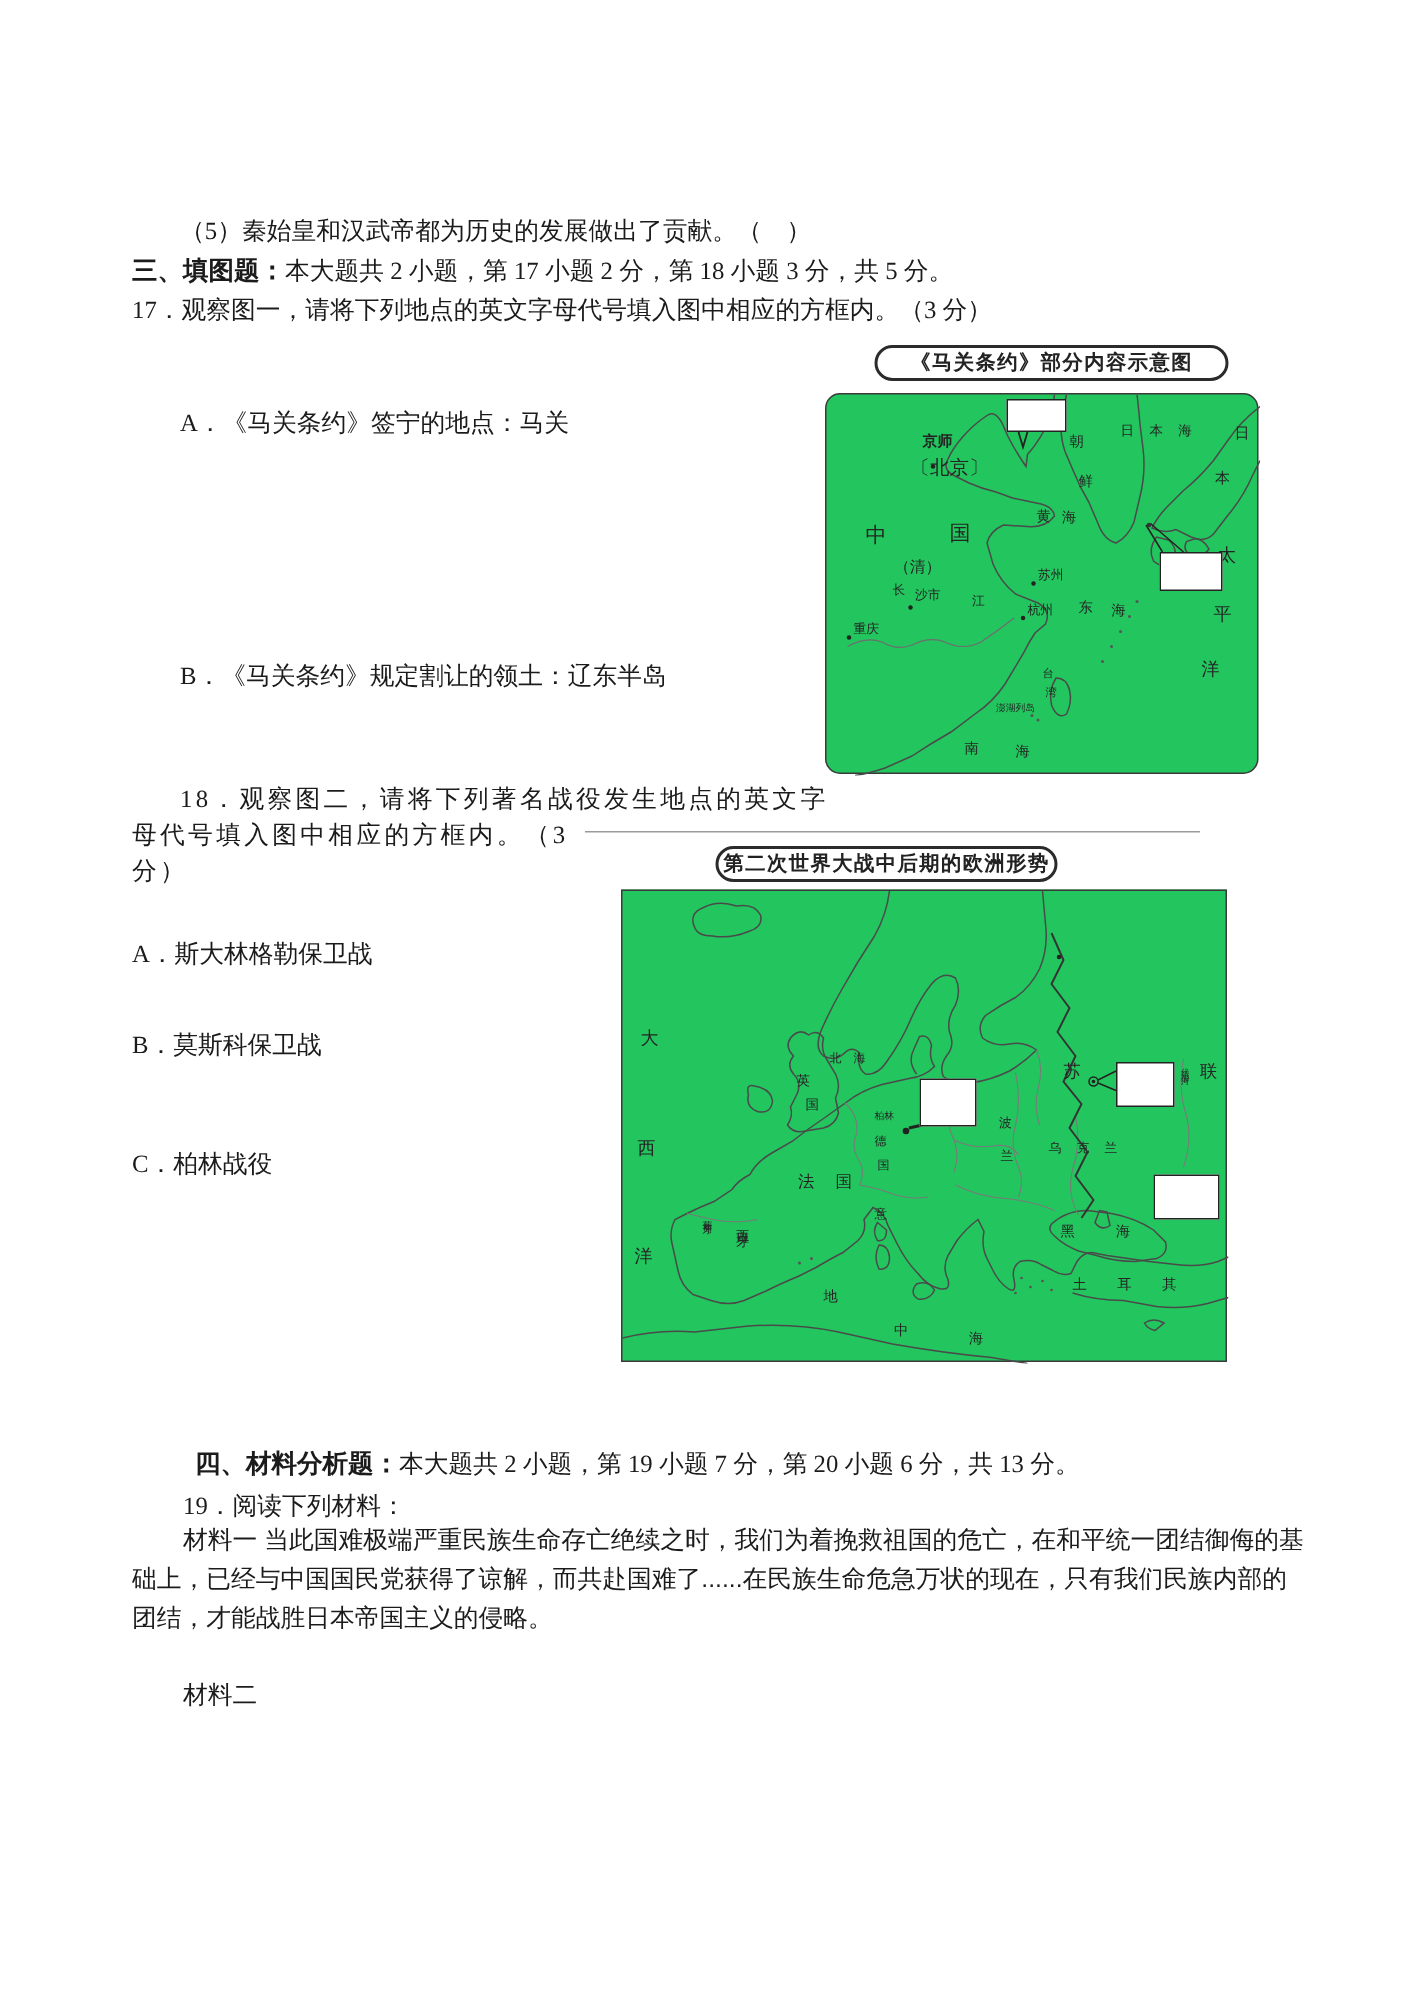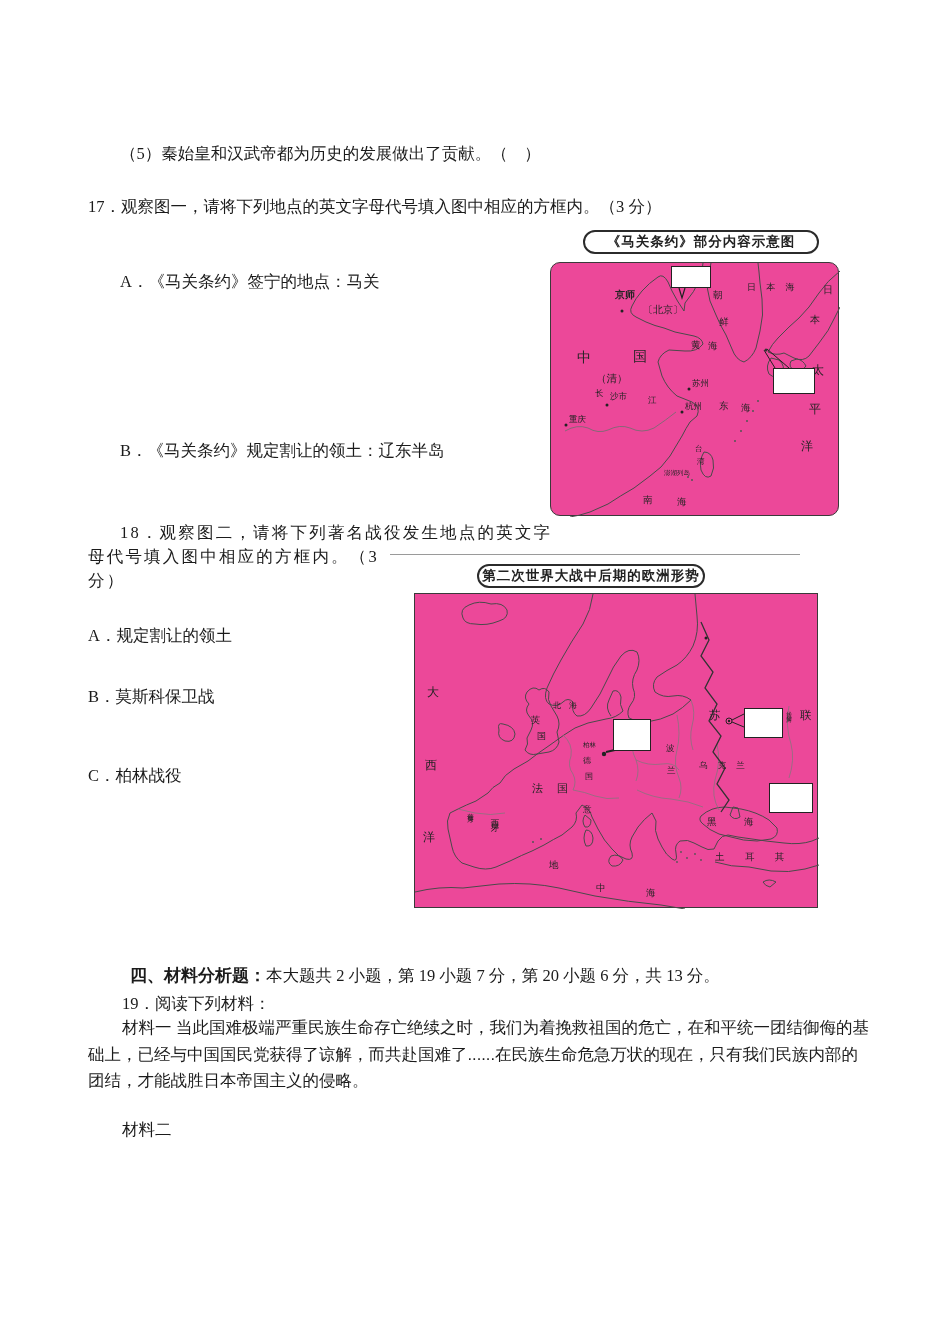--- a/index.html
+++ b/index.html
@@ -8,47 +8,48 @@
         font-family:"Liberation Serif","DejaVu Serif",serif;color:#1b1b1b}
   .t{position:absolute;font-size:16.5px;line-height:1.25;white-space:pre}
   .sans{font-family:"Liberation Sans","DejaVu Sans",sans-serif}
   .bold{font-weight:bold}
   .h17{font-size:17px}
   .ls2{letter-spacing:2.2px}
   .para{white-space:normal;line-height:26px;text-indent:34px}
   .map-title{position:absolute;border:2px solid #2b2b2b;border-radius:12px;background:#fff;
              display:flex;align-items:center;justify-content:center;
              font-weight:bold;font-size:13.5px;letter-spacing:1px;color:#222}
-  .map-frame{position:absolute;border:1.6px solid #3a3a3a;background:#ec4899}
+  .map-frame{position:absolute;border:1.6px solid #3a3a3a;background:#22c55e}
   .map-frame.rounded{border-radius:10px}
   .map-frame svg{position:absolute;left:0;top:0}
   .map-label{position:absolute;line-height:1;color:#242424;white-space:pre;
              font-family:"Liberation Serif","DejaVu Serif",serif}
   .map-label.vert{writing-mode:vertical-rl;letter-spacing:2px}
   .answer-box{position:absolute;border:1.4px solid #222;background:#fff}
   .hr-line{position:absolute;height:1px;background:#9a9a9a}
 </style>
 </head>
 <body>
 
 <div class="page">
 
   <div class="t" style="left:120px;top:144px">（5）秦始皇和汉武帝都为历史的发展做出了贡献。（　）</div>
 
+  <div class="t" style="left:88px;top:170px"><span class="sans bold h17">三、填图题：</span><span>本大题共 2 小题，第 17 小题 2 分，第 18 小题 3 分，共 5 分。</span></div>
 
   <div class="t" style="left:88px;top:197px">17．观察图一，请将下列地点的英文字母代号填入图中相应的方框内。（3 分）</div>
 
   <div class="t" style="left:120px;top:272px">A．《马关条约》签宁的地点：马关</div>
   <div class="t" style="left:120px;top:441px">B．《马关条约》规定割让的领土：辽东半岛</div>
 
   <div class="t ls2" style="left:120px;top:523px">18．观察图二，请将下列著名战役发生地点的英文字</div>
   <div class="t ls2" style="left:88px;top:547px">母代号填入图中相应的方框内。（3</div>
   <div class="t ls2" style="left:88px;top:571px">分）</div>
 
-  <div class="t" style="left:88px;top:626px">A．规定割让的领土</div>
+  <div class="t" style="left:88px;top:626px">A．斯大林格勒保卫战</div>
   <div class="t" style="left:88px;top:687px">B．莫斯科保卫战</div>
   <div class="t" style="left:88px;top:766px">C．柏林战役</div>
 
   <div class="hr-line" style="left:390px;top:554px;width:410px"></div>
 
   <div class="map-title" style="left:583px;top:230px;width:236px;height:24px">《马关条约》部分内容示意图</div>
 
   <div class="map-frame rounded" style="left:550px;top:262px;width:289px;height:254px">
     <svg width="289" height="254" viewBox="0 0 289 254">
       <g fill="none" stroke="#4a4a4a" stroke-width="1">
@@ -83,21 +84,21 @@
 
       <g fill="#222">
         <circle cx="15" cy="162" r="1.5"></circle>
           <circle cx="56" cy="142" r="1.5"></circle>
         <circle cx="138" cy="126" r="1.5"></circle>
           <circle cx="131" cy="149" r="1.5"></circle>
         <circle cx="71" cy="48" r="1.5"></circle>
       </g>
     </svg>
   <span class="map-label" style="left: 64px; top: 26.5px; font-size: 10px; font-weight: bold;">京师</span>
-      <span class="map-label" style="left: 56px; top: 41.875px; font-size: 10px; margin-left: 36px;">〔北京〕</span>
+      <span class="map-label" style="left: 56px; top: 41.875px; font-size: 13px;">〔北京〕</span>
       <span class="map-label" style="left: 162px; top: 27.775px; font-size: 9.5px;">朝</span>
       <span class="map-label" style="left: 168px; top: 54.775px; font-size: 9.5px;">鲜</span>
       <span class="map-label" style="left: 196px; top: 20.05px; font-size: 9px; letter-spacing: 4px;">日 本 海</span>
       <span class="map-label" style="left: 272px; top: 21.5px; font-size: 10px;">日</span>
       <span class="map-label" style="left: 259px; top: 51.5px; font-size: 10px;">本</span>
       <span class="map-label" style="left: 26px; top: 88.3px; font-size: 14px;">中</span>
       <span class="map-label" style="left: 82px; top: 87.3px; font-size: 14px;">国</span>
       <span class="map-label" style="left: 45px; top: 111.225px; font-size: 10.5px;">（清）</span>
       <span class="map-label" style="left: 140px; top: 77.775px; font-size: 9.5px;">黄</span>
       <span class="map-label" style="left: 157px; top: 78.775px; font-size: 9.5px;">海</span>

